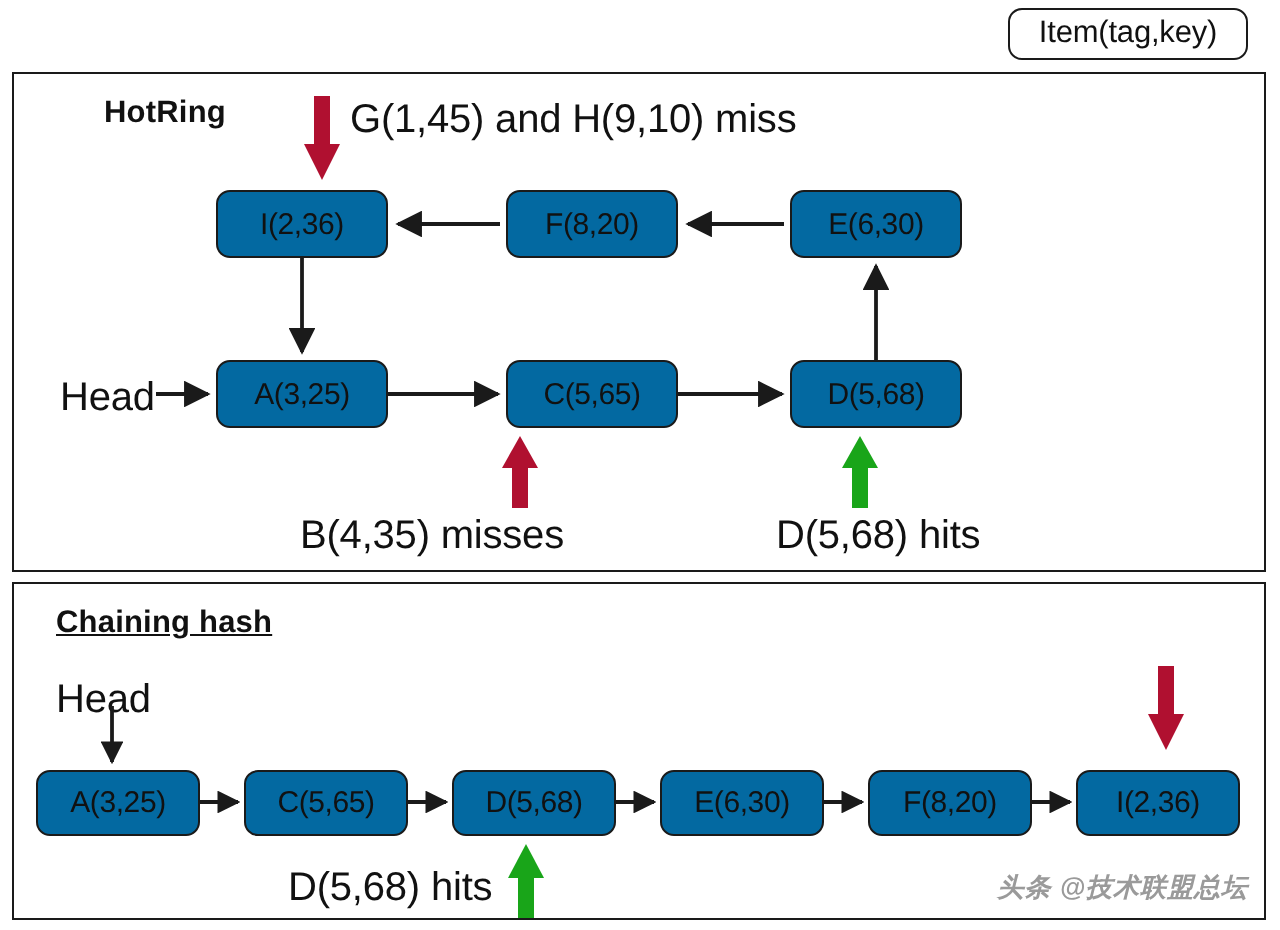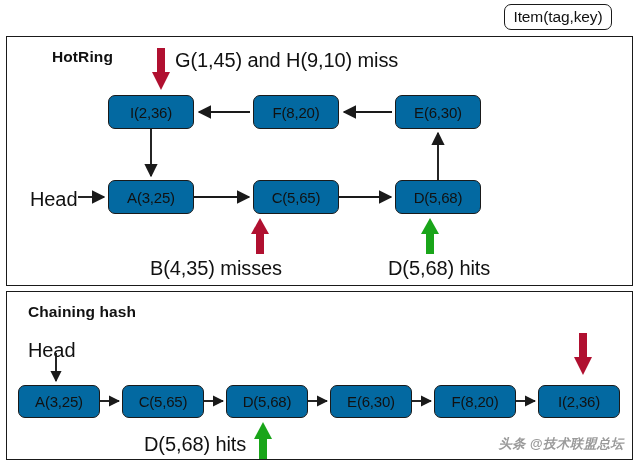--- a/index.html
+++ b/index.html
@@ -17,21 +17,21 @@
   }
   #stage {
     position: absolute;
     left: 0; top: 0;
     width: 640px; height: 465px;
   }
   
   .legend-chip {
     position: absolute;
     left: 504px; top: 4px;
-    width: 108px; height: 26px;
+    width: 120px; height: 26px;
     border: 1.6px solid #1a1a1a;
     border-radius: 7px;
     background: #ffffff;
     display: flex;
     align-items: center;
     justify-content: center;
     font-size: 15.5px;
     letter-spacing: -0.1px;
     box-sizing: border-box;
   }
@@ -45,21 +45,21 @@
   #panel-hotring { left: 6px; top: 36px; width: 627px; height: 250px; }
   #panel-chaining { left: 6px; top: 291px; width: 627px; height: 169px; }
 
   .panel-title {
     position: absolute;
     font-weight: bold;
     font-size: 15.5px;
     letter-spacing: 0.1px;
   }
   #title-hotring { left: 28px; top: 48px; margin-left: 24px; }
-  #title-chaining { left: 28px; top: 303px; }
+  #title-chaining { left: 28px; top: 303px; text-decoration: underline; }
 
   
   .node {
     position: absolute;
     border: 1.7px solid #1a1a1a;
     border-radius: 7px;
     background: #0369a1;
     display: flex;
     align-items: center;
     justify-content: center;

